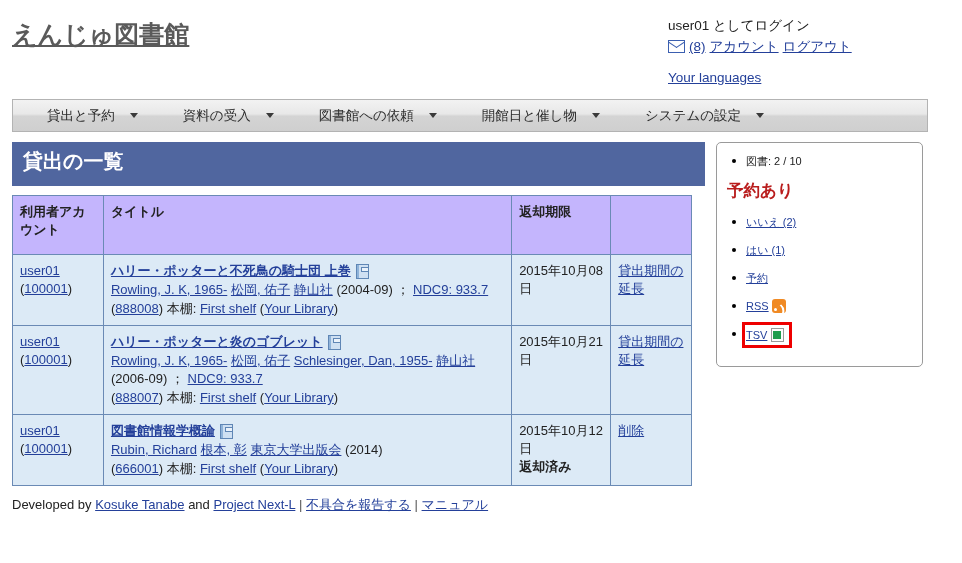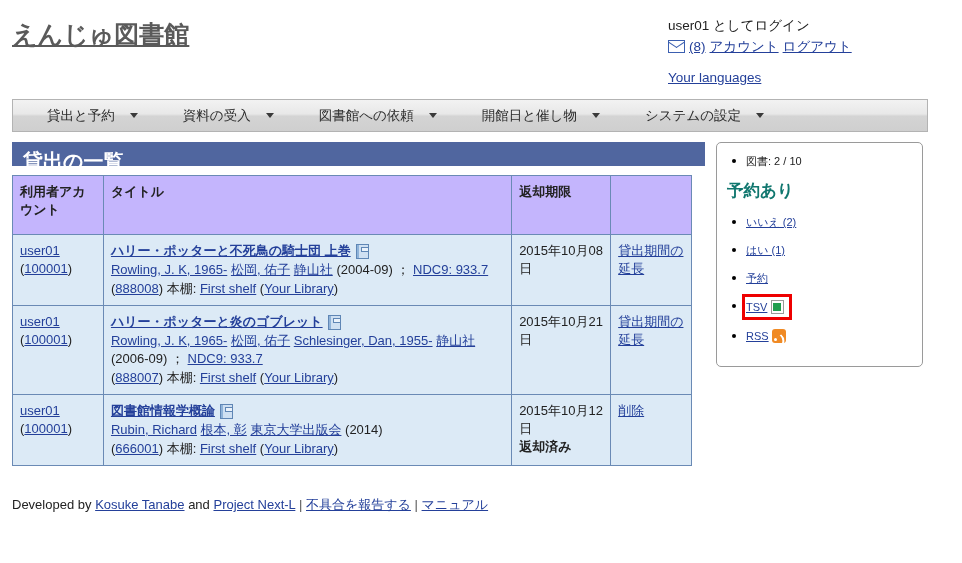--- a/index.html
+++ b/index.html
@@ -124,21 +124,21 @@
     top: 142px;
     width: 693px;
   }
   #page-title {
     background: #50669f;
     color: #ffffff;
     font-size: 20px;
     font-weight: bold;
     padding: 8px 11px 9px 11px;
     box-sizing: border-box;
-    height: 24px;
+    height: 44px;
     line-height: 22px;
   }
 
   
   #checkouts {
     border-collapse: collapse;
     margin-top: 9px;
     width: 680px;
     table-layout: fixed;
   }
@@ -225,21 +225,21 @@
     top: 7px;
     width: 4px;
     height: 4px;
     background: #000;
     border-radius: 50%;
   }
   #sidebar h3 {
     font-size: 16.5px;
     font-weight: bold;
     margin: 4px 0 11px 0;
-    color: #0f766e;
+    color: #b91c1c;
   }
   .rss-icon {
     display: inline-block;
     width: 14px; height: 14px;
     background: #f08a24;
     border-radius: 3px;
     position: relative;
     vertical-align: -3px;
     margin-left: 3px;
   }
@@ -478,24 +478,24 @@
     <li>
       <span class="lnk">いいえ (2)</span>
     </li>
     <li>
       <span class="lnk">はい (1)</span>
     </li>
     <li>
       <span class="lnk">予約</span>
     </li>
     <li>
-      <span id="tsv-item"><span class="lnk">TSV</span><span class="tsv-icon"></span></span>
+      <span class="lnk">RSS</span><span class="rss-icon"></span>
     </li>
     <li>
-      <span class="lnk">RSS</span><span class="rss-icon"></span>
+      <span id="tsv-item"><span class="lnk">TSV</span><span class="tsv-icon"></span></span>
     </li>
   </ul>
 </div>
 
 <div id="footer">
   <div id="footer-line2">
     <span>Developed by</span>
     <span class="lnk">Kosuke Tanabe</span>
     <span>and</span>
     <span class="lnk">Project Next-L</span>

